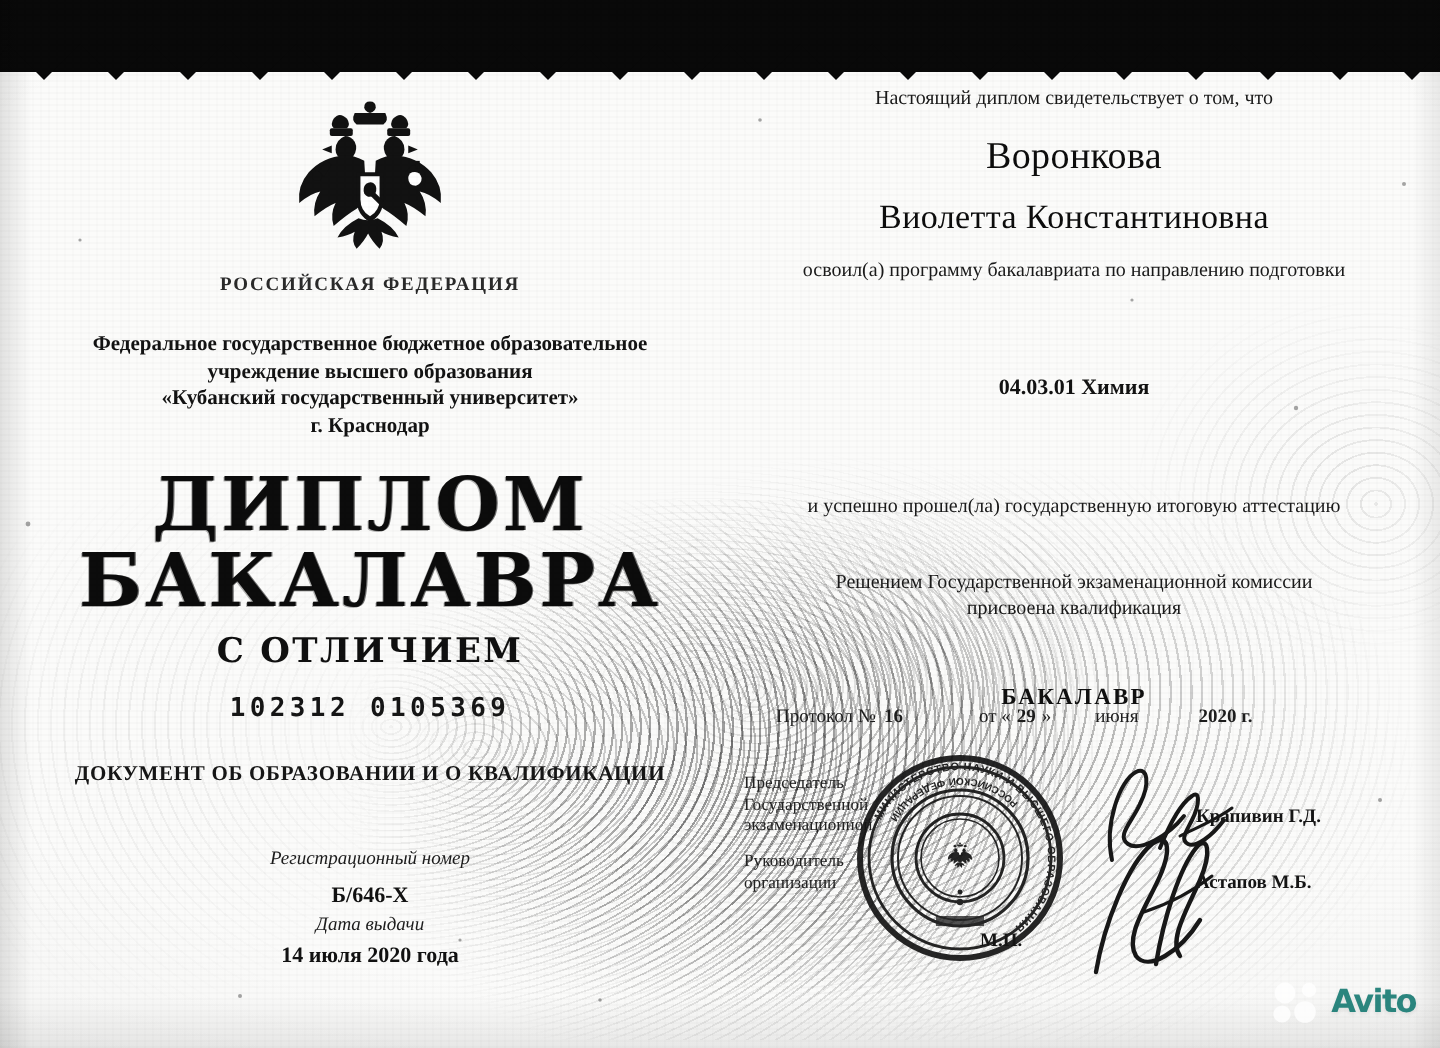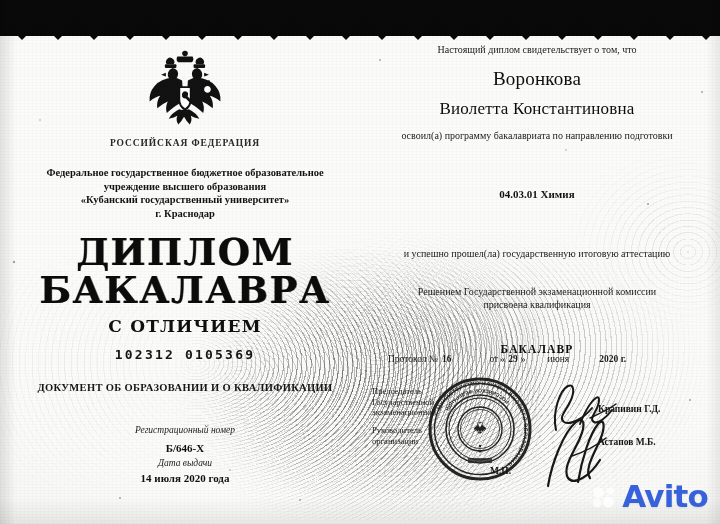--- a/index.html
+++ b/index.html
@@ -254,22 +254,22 @@
   
   .avito{
     position:absolute;right:12px;bottom:12px;
     display:flex;align-items:center;gap:4px;
     opacity:.88;
     pointer-events:none;
   }
   .avito .dots{display:block;}
   .avito .wm-text{
     font-family:"DejaVu Sans", sans-serif;
-    font-weight:700;font-size:31px;letter-spacing:-.8px;
-    color:#1d4ed8;
+    font-weight:700;font-size:16px;letter-spacing:-.8px;
+    color:#0f766e;
     text-shadow:0 1px 2px rgba(0,0,0,.10);
     line-height:1;
   }
 
   .specks{position:absolute;inset:0;pointer-events:none;}
 </style>
 </head>
 <body>
 
 <div id="page">

